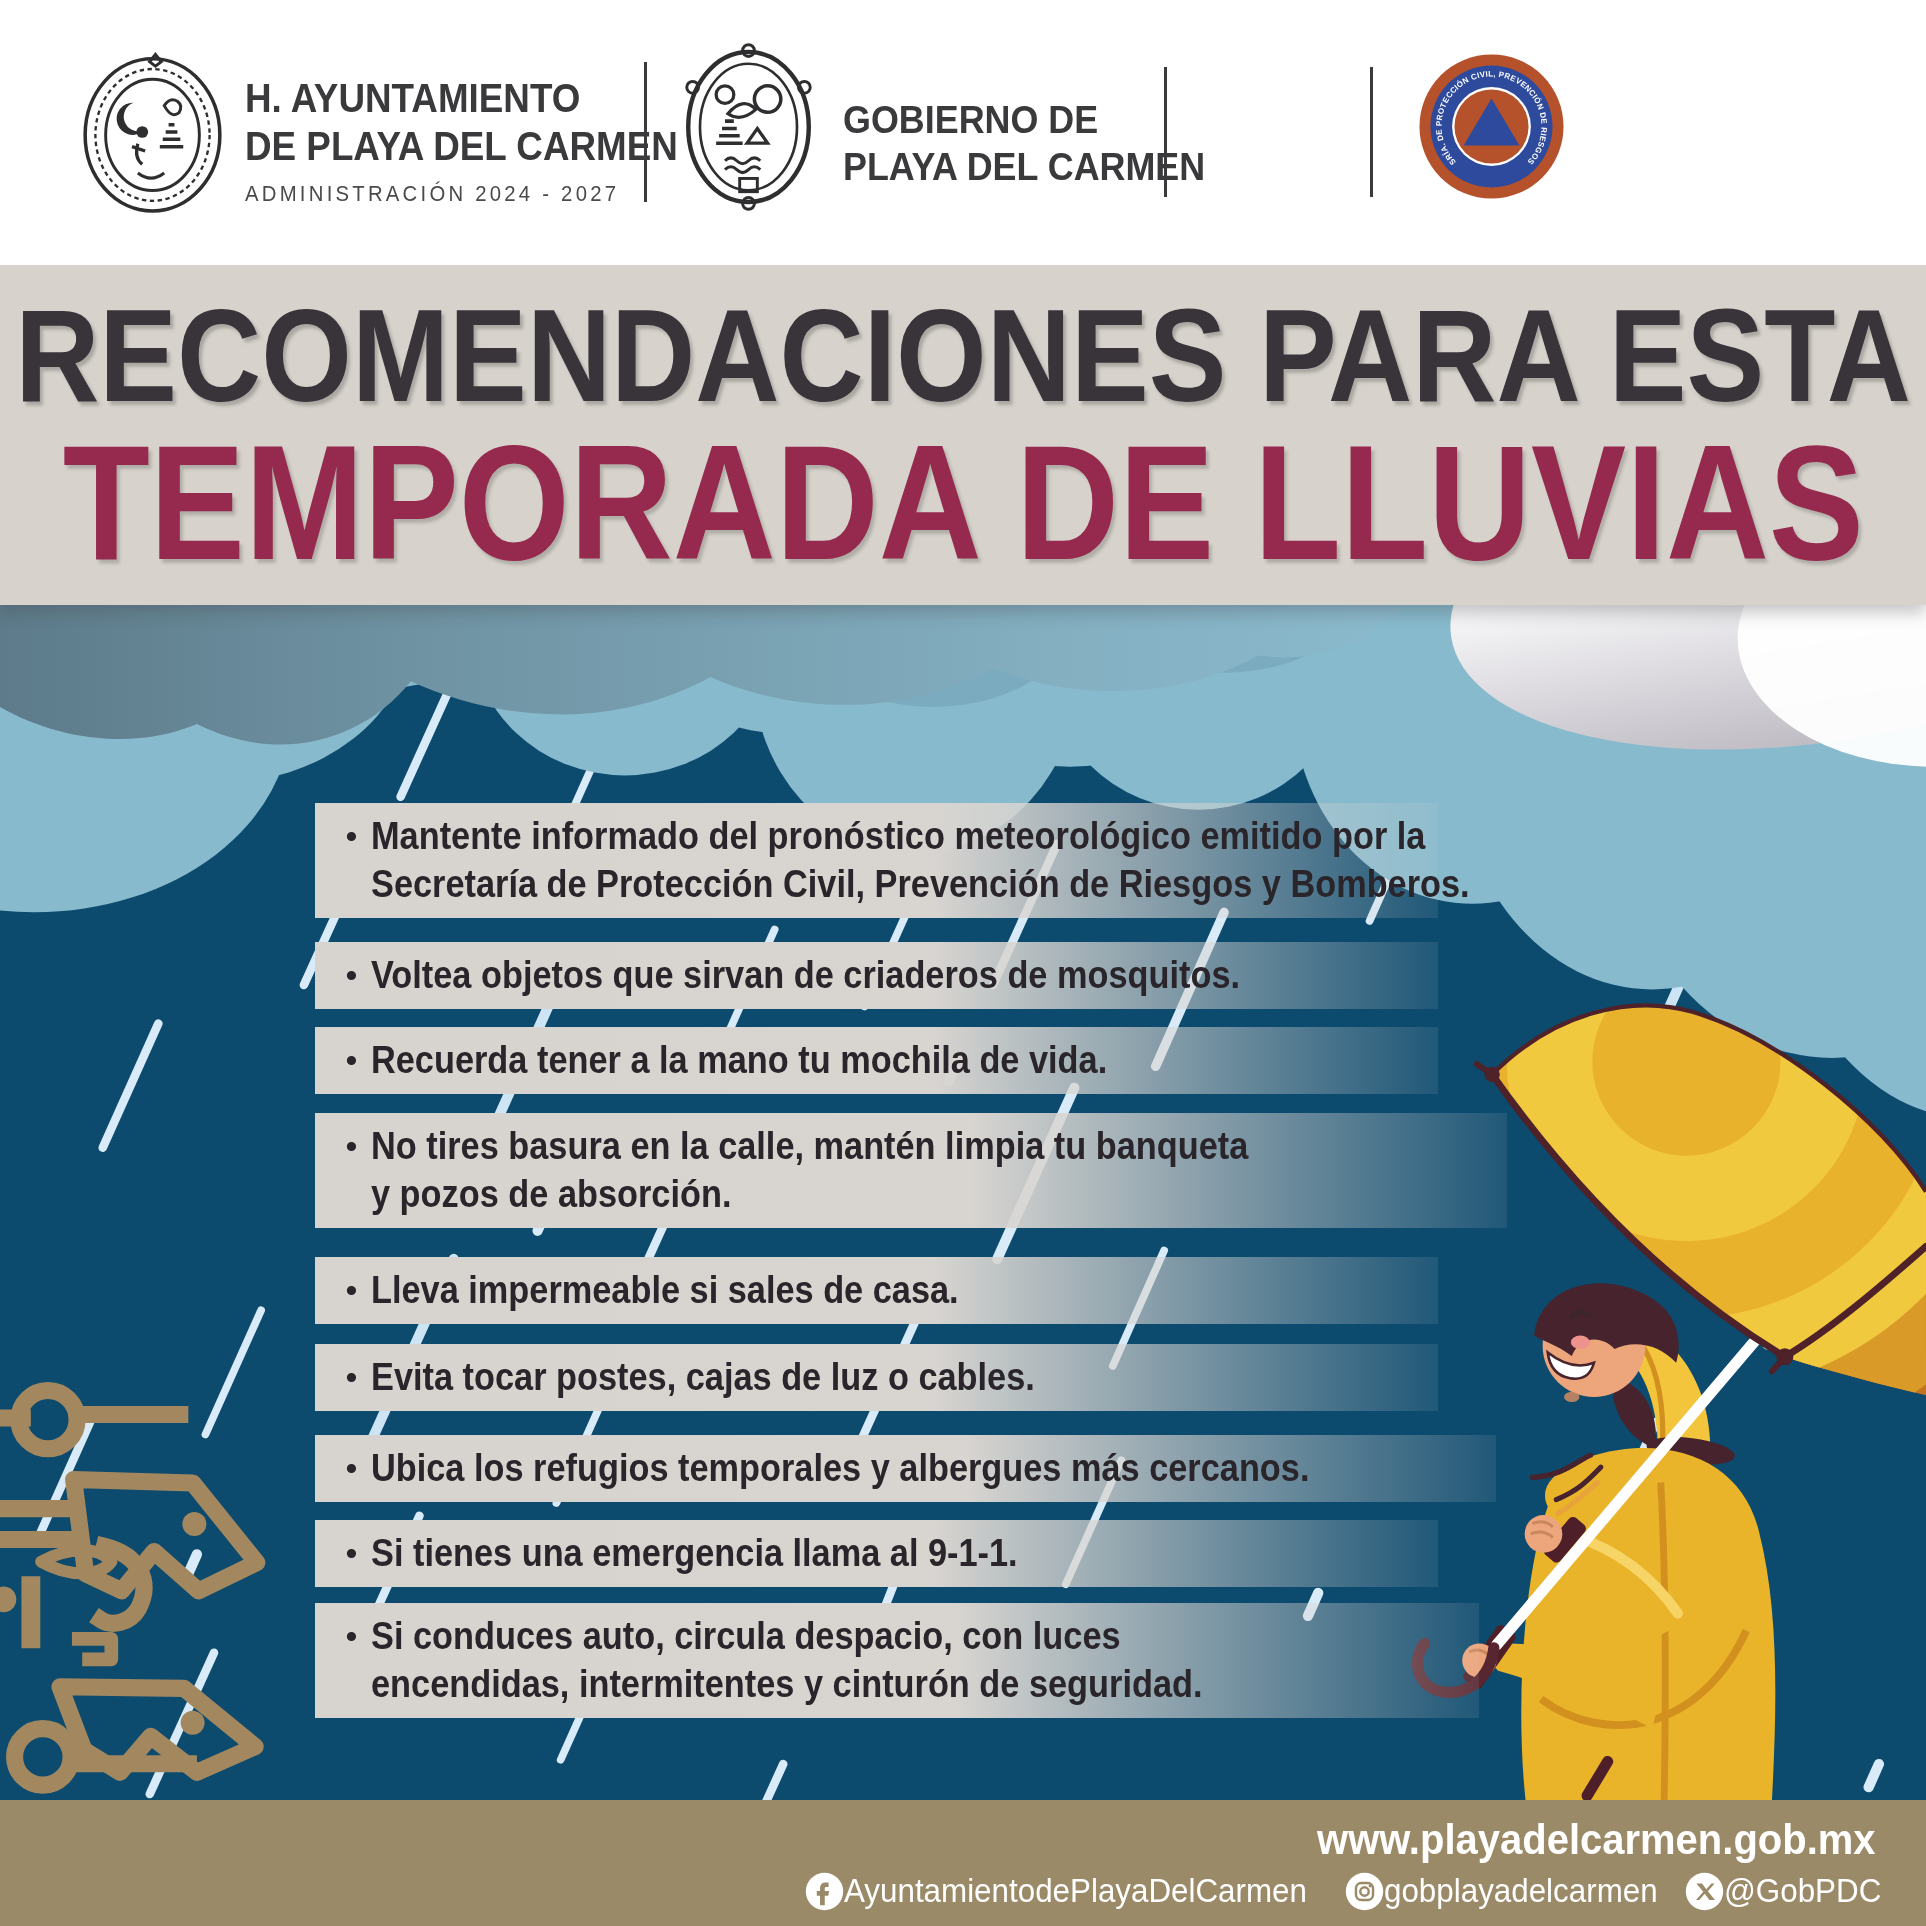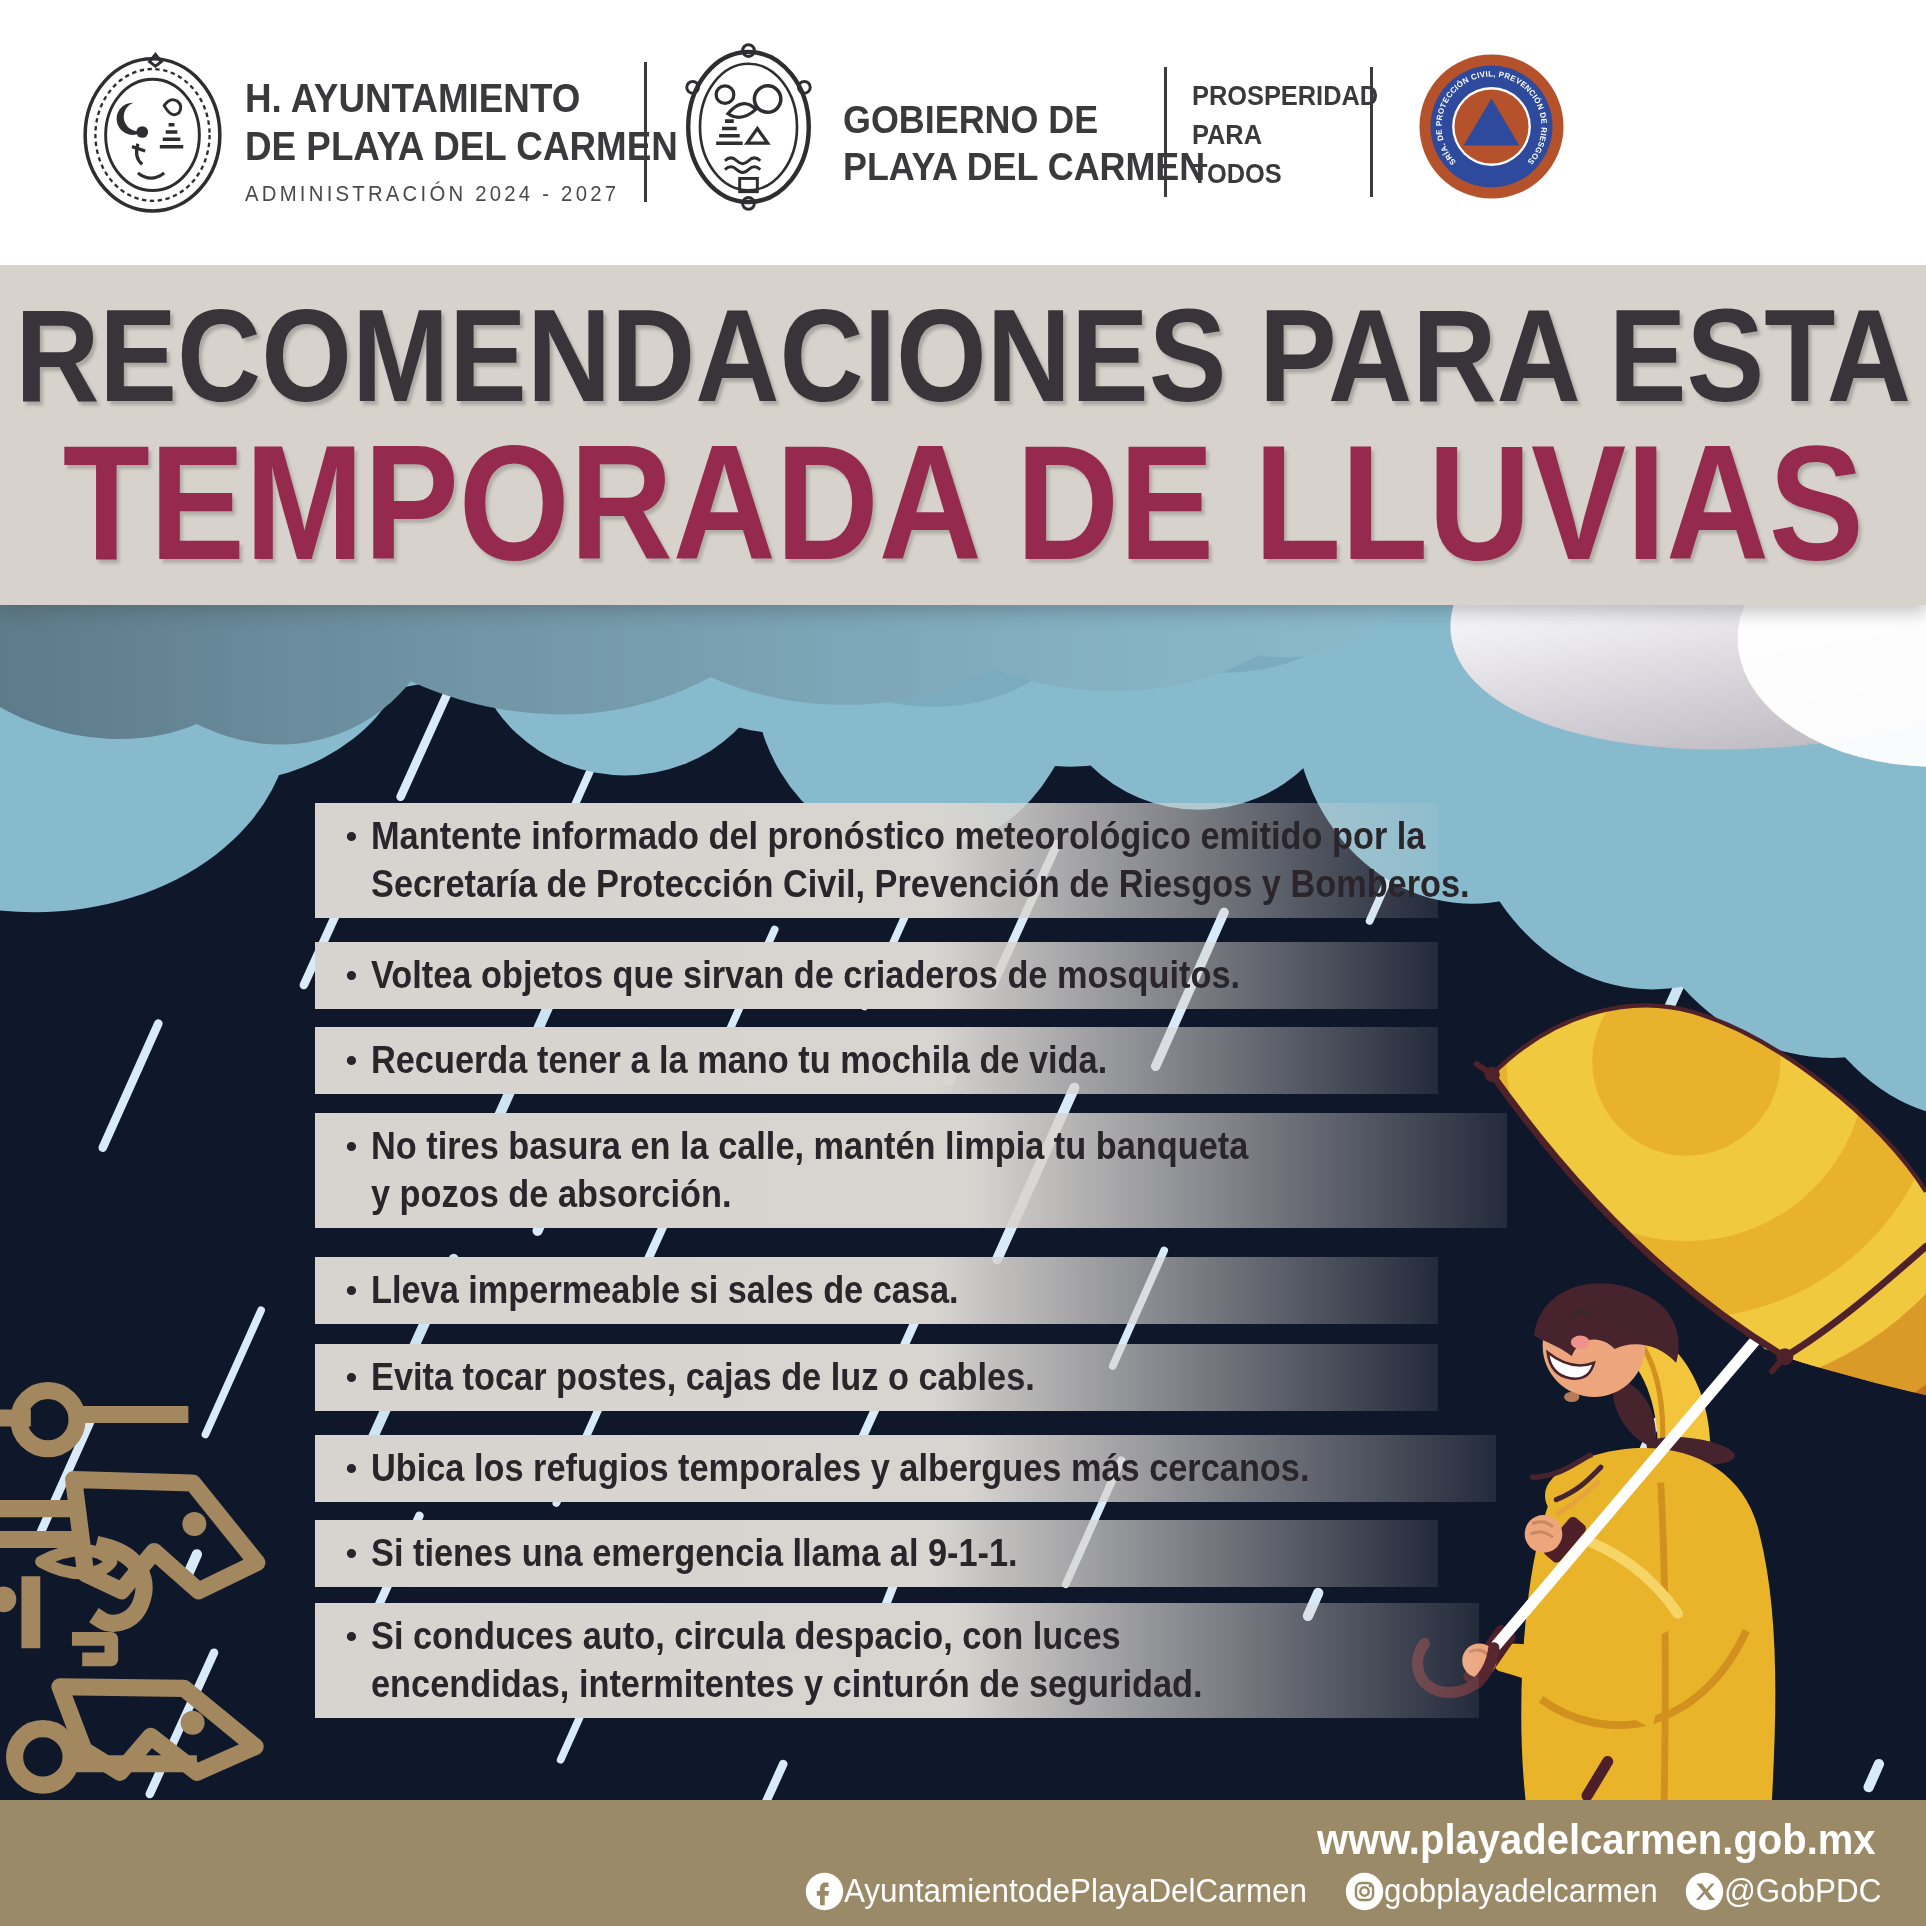--- a/index.html
+++ b/index.html
@@ -1,16 +1,16 @@
 <!DOCTYPE html>
 <html style="font-size:13.7px"><head>
 <meta charset="utf-8">
 <style>
   html,body{margin:0;padding:0;background:#ffffff;}
-  .poster{position:relative;width:1926px;height:1926px;overflow:hidden;background:#0f172a;
+  .poster{position:relative;width:1926px;height:1926px;overflow:hidden;background:#0c4a6e;
           font-family:"Liberation Sans",sans-serif;}
 
   
   .header{position:absolute;left:0;top:0;width:1926px;height:265px;background:#ffffff;z-index:6;}
   .hdr-abs{position:absolute;}
   .vdiv{position:absolute;width:2.6px;background:#3a3a3d;}
   .ayto-text{left:245px;top:74px;color:#3a3a3d;}
   .ayto-l{font-size:40px;font-weight:bold;line-height:48px;letter-spacing:0;transform:scaleX(.92);transform-origin:left top;white-space:nowrap;}
   .ayto-admin{margin-top:12px;font-size:21.4px;font-weight:400;letter-spacing:3.4px;color:#4a4a4d;transform:scaleX(.95);transform-origin:left top;white-space:nowrap;}
   .gob-text{left:843px;top:96px;color:#3a3a3d;}
@@ -103,25 +103,20 @@
       </g>
     </svg>
 
     <div class="hdr-abs gob-text">
       <div class="gob-l">GOBIERNO DE</div>
       <div class="gob-l">PLAYA DEL CARMEN</div>
     </div>
 
     <div class="vdiv" style="left:1164px;top:67px;height:130px"></div>
 
-    <div class="hdr-abs slogan">
-      <div>PROSPERIDAD</div>
-      <div>PARA</div>
-      <div>TODOS</div>
-    </div>
 
     <div class="vdiv" style="left:1370px;top:67px;height:130px"></div>
 
     <svg class="hdr-abs" style="left:1418px;top:53px" width="147" height="147" viewBox="0 0 100 100">
       <circle cx="50" cy="50" r="49" fill="#b5522c"></circle>
       <circle cx="50" cy="50" r="41.5" fill="#2e4a9d"></circle>
       <circle cx="50" cy="50" r="26.8" fill="#ffffff"></circle>
       <circle cx="50" cy="50" r="25.2" fill="#b5522c"></circle>
       <path d="M50,31 L69,63 L31,63 Z" fill="#2e4a9d"></path>
       <defs>

